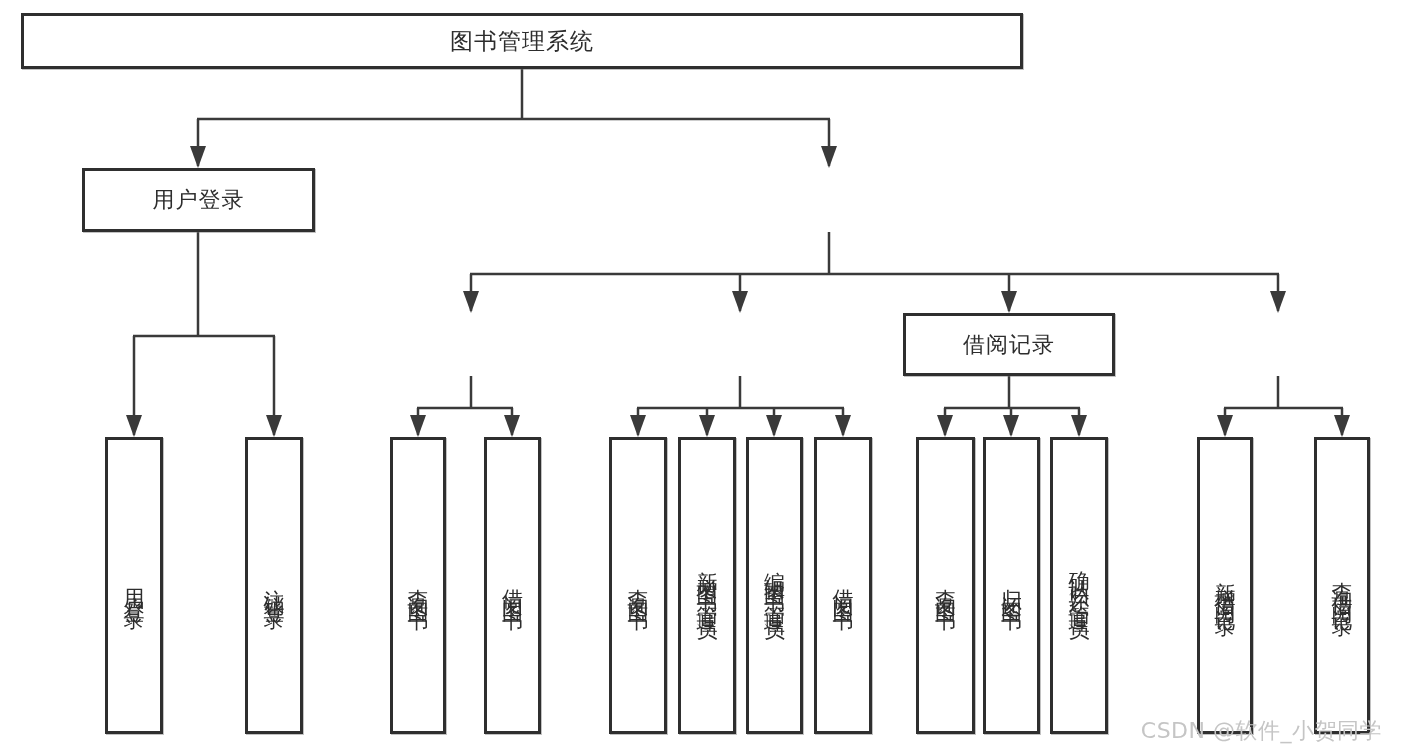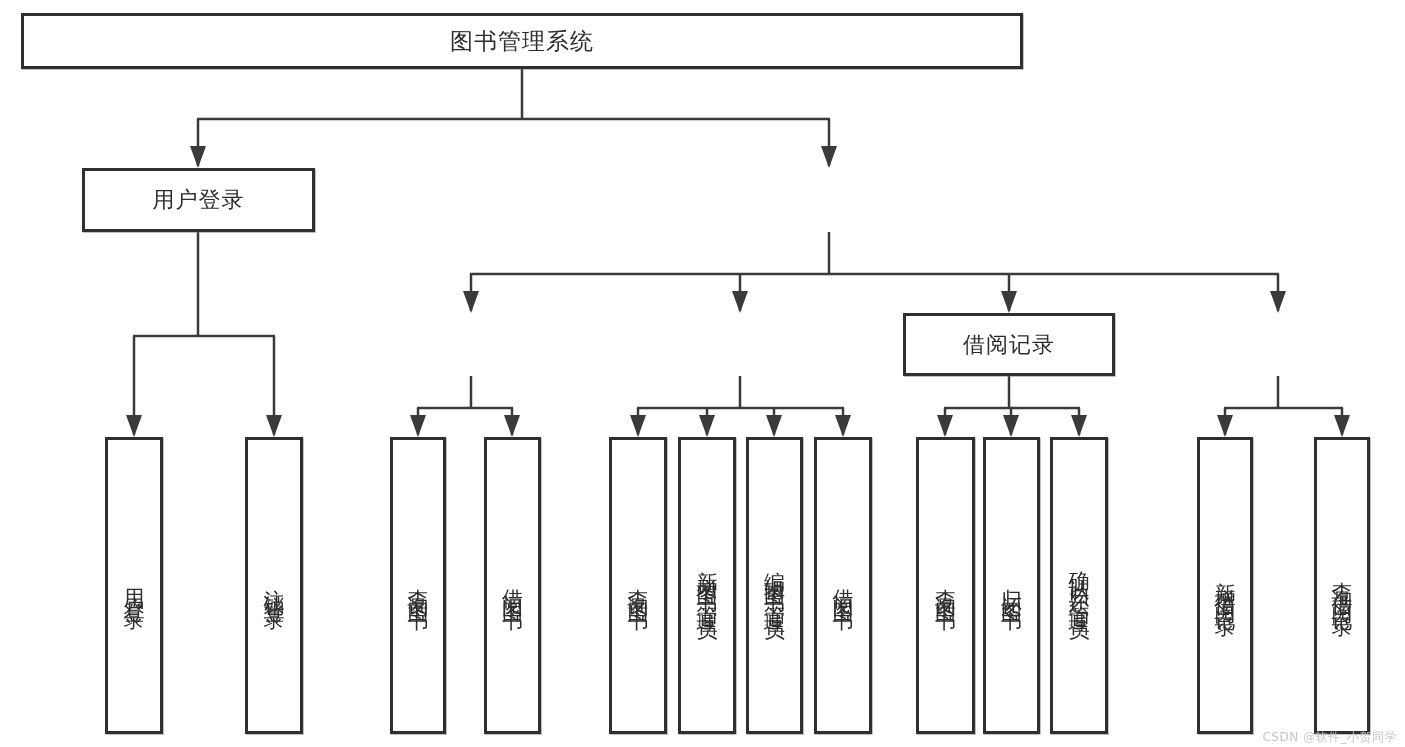--- a/index.html
+++ b/index.html
@@ -34,23 +34,23 @@
     transform: translate(-50%,-50%);
     writing-mode: vertical-rl;
     text-orientation: mixed;
     color:#2d2d2d;
     font-size:21px;
     letter-spacing:7px;
     white-space:nowrap;
   }
   .watermark {
     position:absolute;
-    right:8px;
+    right:23px;
     bottom:1px;
-    font-size:12px;
+    font-size:22px;
     letter-spacing:0.5px;
     color:#c5c5c5;
     white-space:nowrap;
   }
   svg line { stroke:#3a3a3a; stroke-width:2.5; }
   svg polygon { fill:#3a3a3a; }
 </style>
 </head>
 <body>
 

